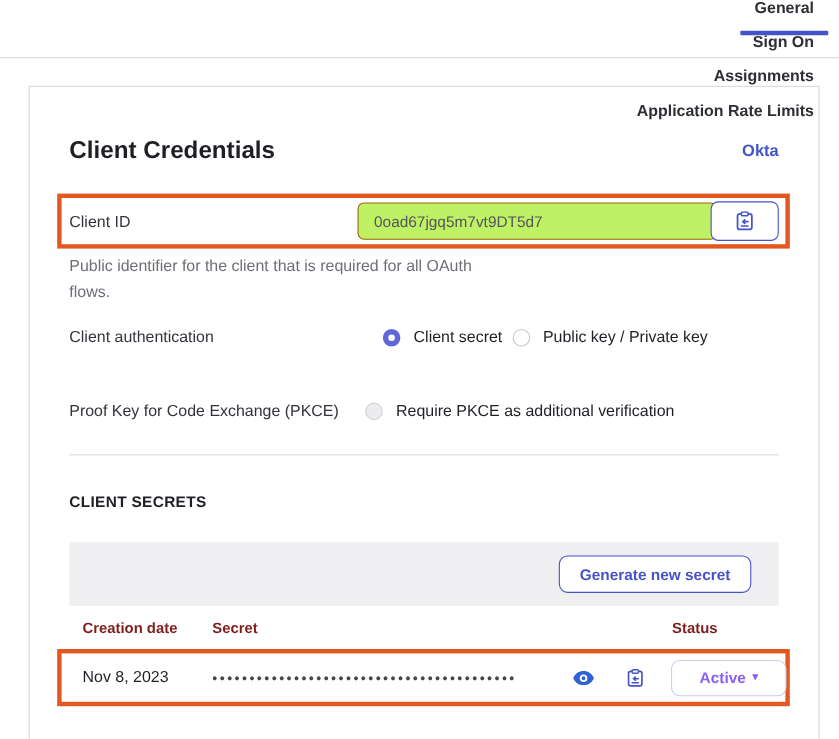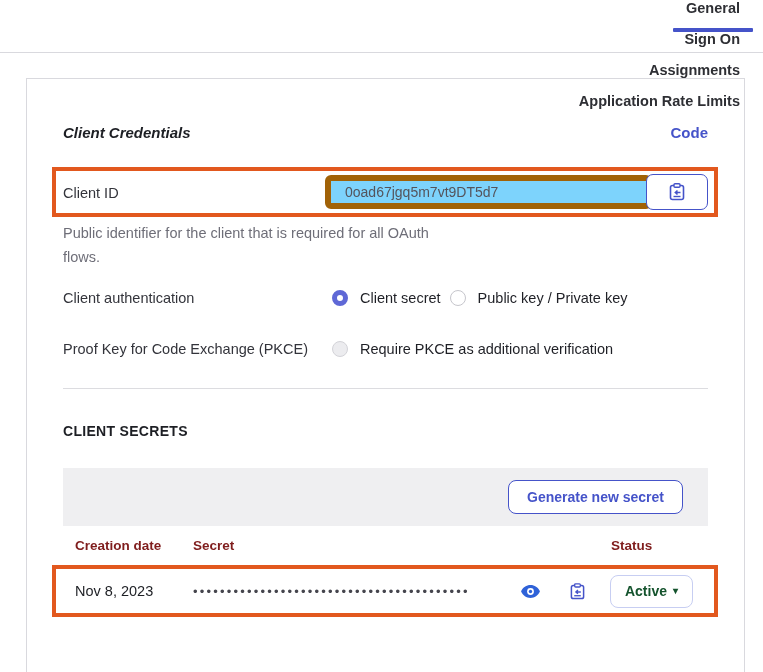--- a/index.html
+++ b/index.html
@@ -14,57 +14,57 @@
   .tab.active::after { content: ""; position: absolute; left: 0; right: 0; bottom: -1px;
     height: 4px; background: #4553c9; border-radius: 1px; }
 
   
   .card { margin: 25px 0 0 26px; width: 719px; height: 594px;
     border: 1px solid #d9d9de; border-bottom: none; background: #fff;
     padding: 0 36px; }
 
   .card-head { display: flex; justify-content: space-between; align-items: center;
     margin-top: 45px; }
-  .card-title { font-size: 15px; font-weight: 700; color: #1d1f24; font-style: italic; }
+  .card-title { font-size: 22px; font-weight: 700; color: #1d1f24; }
   .edit-link { font-size: 15px; font-weight: 700; color: #4553c9; text-decoration: none;
     cursor: pointer; }
 
   
   .hl { border: 4px solid #e2581e; }
   .hl-clientid { margin: 26px -10px 0 -11px; height: 50px; display: flex;
     align-items: center; padding: 0 6px 0 7px; }
 
   
   .frow { display: flex; }
   .flabel { width: 269px; flex: 0 0 269px; font-size: 14.5px; color: #33343b;
     padding-top: 1px; }
   .hl-clientid .flabel { width: 262px; flex: 0 0 262px; }
 
   .input-group { display: flex; flex: 1; align-items: center; height: 34px; }
-  .text-input { flex: 1; height: 34px; background: #7dd3fc; border: 6px solid #a16207;
+  .text-input { flex: 1; height: 34px; background: #bef264; border: 1px solid #a16207;
     border-radius: 6px; padding: 0 14px; font-size: 14px; color: #54545c;
     font-family: "Liberation Sans", sans-serif; min-width: 0; }
   .copy-btn { width: 62px; height: 36px; margin-left: -6px; background: #fff;
     border: 1px solid #4553c9; border-radius: 7px; display: flex; align-items: center;
     justify-content: center; cursor: pointer; z-index: 1; }
 
   .help-row { margin-top: 4px; }
   .help-text { max-width: 385px; font-size: 14.5px; line-height: 24px; color: #6e6e78; }
 
-  .auth-row { margin-top: 20px; }
+  .auth-row { margin-top: 20px; gap: 16px; }
   .option-stack { display: flex; flex-direction: row; gap: 9px; }
   .option { display: flex; align-items: center; gap: 12px; cursor: pointer; }
   .option-label { font-size: 14.5px; color: #1f2026; }
   .radio { width: 16px; height: 16px; border-radius: 50%; background: #fff;
     border: 1.5px solid #c6c6cc; flex: 0 0 16px; }
   .radio.selected { border: 5px solid #5f68d6; }
   .checkbox { width: 16px; height: 16px; border-radius: 50%; background: #ececef;
     border: 1px solid #d3d3d8; flex: 0 0 16px; }
 
-  .pkce-row { margin-top: 34px; }
+  .pkce-row { margin-top: 50px; }
 
   .divider { border: none; border-top: 1px solid #dcdce0; margin-top: 31px; }
 
   
   .secrets-title { margin-top: 34px; font-size: 14px; font-weight: 700;
     letter-spacing: .3px; color: #1d1f24; }
 
   .secrets-table { margin-top: 29px; width: 645px; }
   .toolbar { height: 58px; background: #efeff1; display: flex; align-items: center;
     justify-content: flex-end; padding-right: 25px; padding-left: 40px; }
@@ -82,41 +82,41 @@
     padding-left: 19px; padding-right: 7px; background: #fff; }
   .td-date { width: 118px; flex: 0 0 118px; font-size: 14.5px; color: #1d1f24; }
   .td-secret { flex: 1; display: flex; align-items: center; min-width: 0; }
   .dots { font-size: 13px; letter-spacing: 2.2px; color: #45454d; white-space: nowrap;
     overflow: hidden; width: 322px; }
   .icon-btn { background: none; border: none; cursor: pointer; display: flex;
     align-items: center; justify-content: center; padding: 2px; }
   .eye-btn { margin-left: 4px; }
   .copy2-btn { margin-left: 26px; }
   .td-status { width: 97px; flex: 0 0 97px; }
-  .status-btn { width: 83px; height: 33px; background: #fff; border: 1px solid #c7cef2;
-    border-radius: 8px; color: #14532d; font-size: 14px; font-weight: 700;
+  .status-btn { width: 105px; height: 33px; background: #fff; border: 1px solid #c7cef2;
+    border-radius: 8px; color: #8b5cf6; font-size: 14px; font-weight: 700;
     font-family: "Liberation Sans", sans-serif; display: inline-flex; align-items: center;
     justify-content: center; gap: 6px; cursor: pointer; }
   .status-arrow { font-size: 10px; line-height: 1; }
 </style>
 </head>
 <body>
 
 <nav class="tabbar">
   <div class="tab active">General</div>
   <div class="tab">Sign On</div>
   <div class="tab">Assignments</div>
   <div class="tab">Application Rate Limits</div>
 </nav>
 
 <section class="card">
 
   <div class="card-head">
     <h2 class="card-title">Client Credentials</h2>
-    <a class="edit-link">Code</a>
+    <a class="edit-link">Okta</a>
   </div>
 
   <div class="hl hl-clientid">
     <div class="flabel">Client ID</div>
     <div class="input-group">
       <input class="text-input" readonly="" value="0oad67jgq5m7vt9DT5d7" style="">
       <button class="copy-btn">
         <span style="display:flex">
           <svg width="16" height="18" viewBox="0 0 16 18" fill="none">
             <rect x="1.5" y="2.5" width="13" height="14" rx="2" stroke="#4553c9" stroke-width="1.6"></rect>

